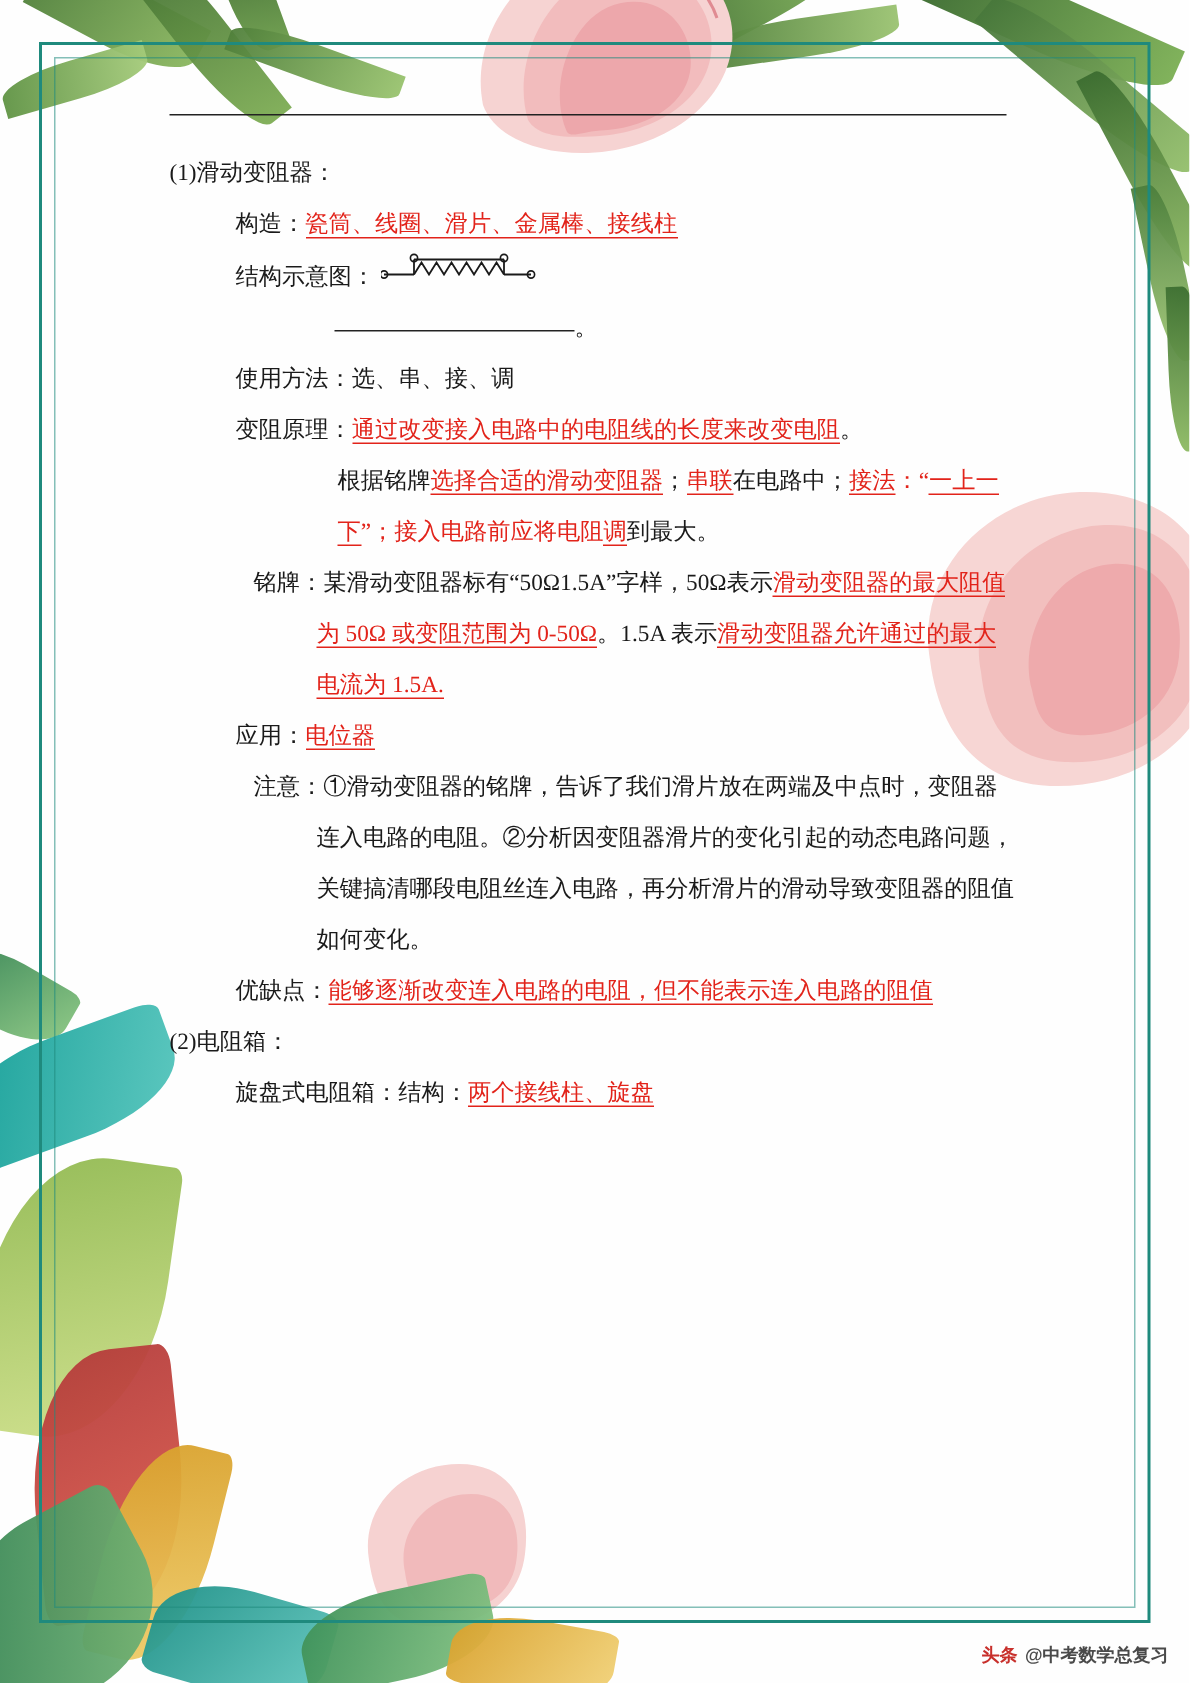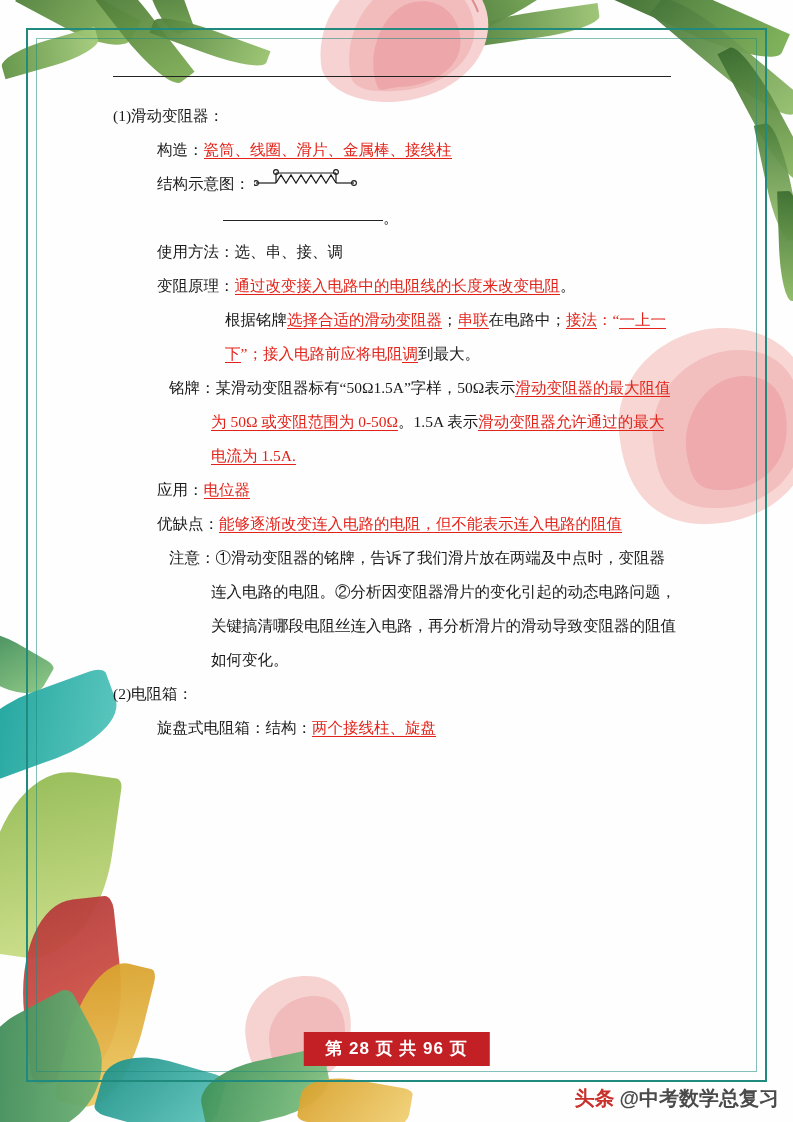--- a/index.html
+++ b/index.html
@@ -137,21 +137,21 @@
     letter-spacing: 1px;
     padding: 5px 22px 6px;
     font-family: "Liberation Sans", sans-serif;
   }
 
   .watermark {
     position: absolute;
     right: 14px;
     bottom: 10px;
     color: #4a4a4a;
-    font-size: 20px;
+    font-size: 12px;
     font-weight: bold;
     font-family: "Liberation Sans", sans-serif;
     display: flex;
     align-items: center;
     gap: 5px;
   }
   .wm-logo {
     color: #c8302c;
     font-weight: bold;
   }
@@ -253,37 +253,36 @@
 
     <div class="line wrap hang2" style="margin-left:56px;">
       <span>铭牌：</span><span>某滑动变阻器标有“50Ω1.5A”字样，50Ω表示</span><span class="red">滑动变阻器的最大阻值为 50Ω 或变阻范围为 0-50Ω</span><span>。1.5A 表示</span><span class="red">滑动变阻器允许通过的最大电流为 1.5A.</span>
     </div>
 
 
     <div class="line ind-2">
       <span>应用：</span><span class="red">电位器</span>
     </div>
 
-    <div class="line ind-2">
-      <span>优缺点：</span><span class="red">能够逐渐改变连入电路的电阻，但不能表示连入电路的阻值</span>
-    </div>
-
     <div class="line wrap hang2" style="margin-left:56px;">
       <span>注意：</span><span>①滑动变阻器的铭牌，告诉了我们滑片放在两端及中点时，变阻器连入电路的电阻。②分析因变阻器滑片的变化引起的动态电路问题，关键搞清哪段电阻丝连入电路，再分析滑片的滑动导致变阻器的阻值如何变化。</span>
     </div>
 
+    <div class="line ind-2">
+      <span>优缺点：</span><span class="red">能够逐渐改变连入电路的电阻，但不能表示连入电路的阻值</span>
+    </div>
+
     <div class="line ind-1">(2)电阻箱：</div>
 
 
     <div class="line ind-2">
       <span>旋盘式电阻箱：结构：</span><span class="red">两个接线柱、旋盘</span>
     </div>
 
   </div>
 
-  <div class="footer">第 28 页 共 96 页</div>
 
   <div class="watermark">
     <span class="wm-logo">头条</span>
     <span>@中考数学总复习</span>
   </div>
 
 </div>
 
 </body></html>

